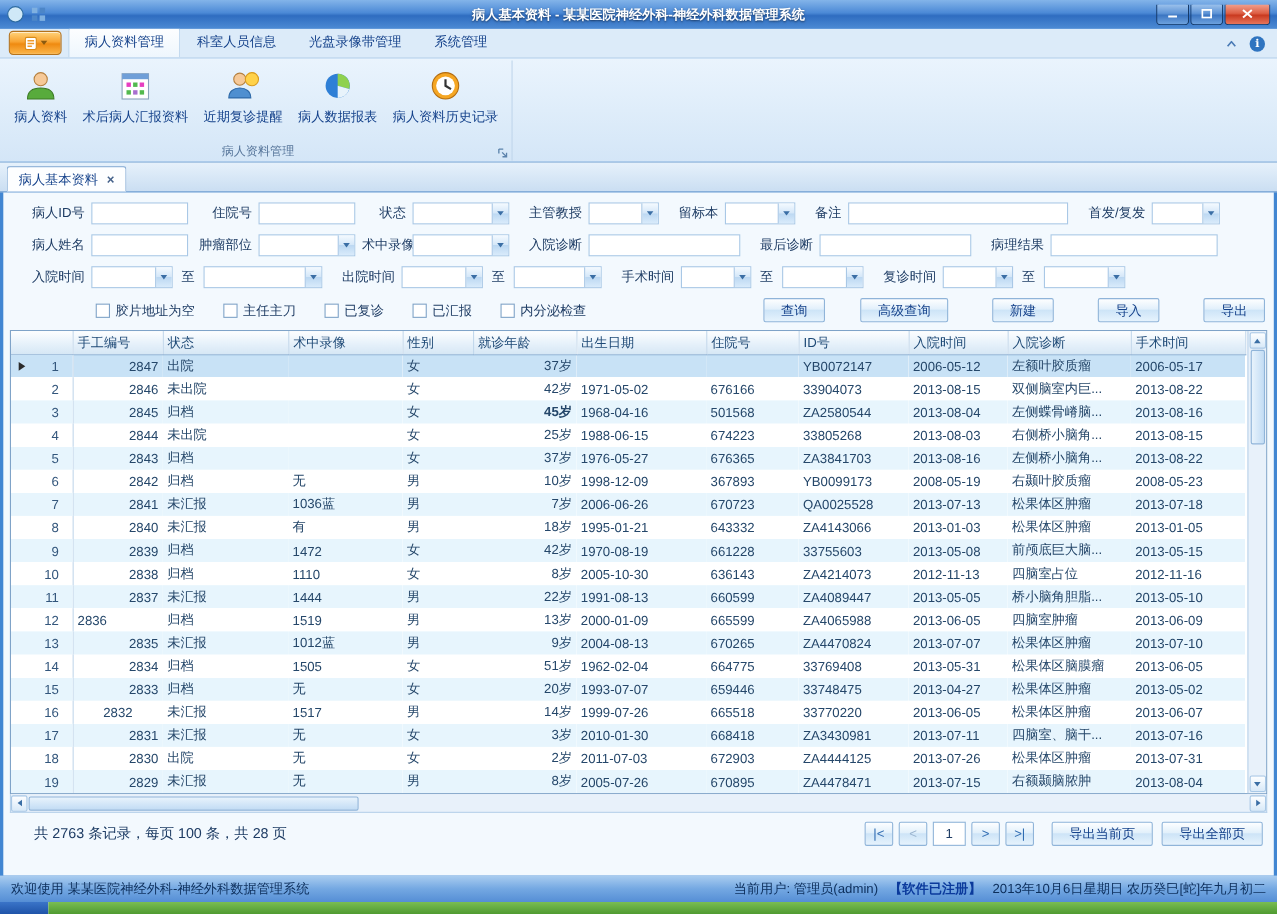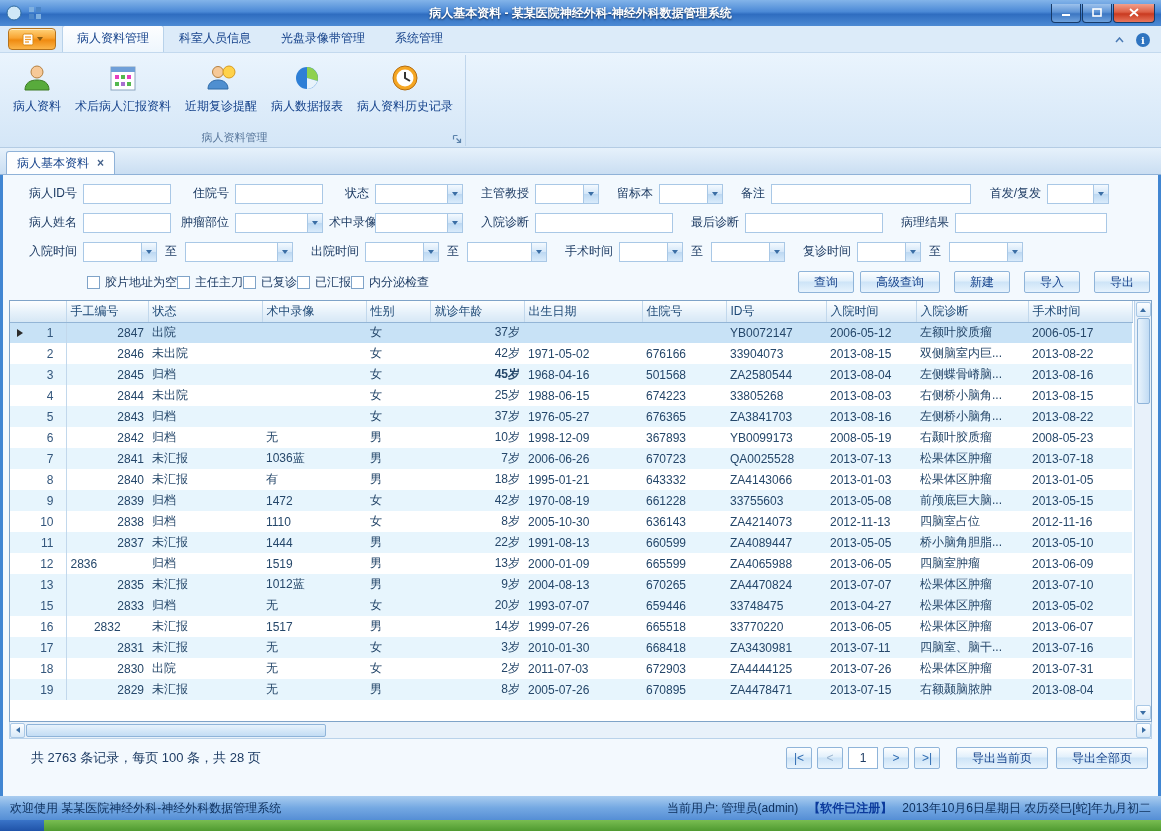--- a/index.html
+++ b/index.html
@@ -58,21 +58,21 @@
 .f-input{height:20px;border:1px solid #a9c8e6;background:#fff;padding:0 3px;font:inherit;color:#1e3c64}
 .combo{height:20px;border:1px solid #a9c8e6;background:#fff;display:inline-flex;align-items:stretch}
 .combo-val{flex:1}
 .cbtn{width:15px;display:flex;align-items:center;justify-content:center;border-left:1px solid #a9c8e6;
  background:linear-gradient(180deg,#f4faff,#d3e6f8 50%,#bcd8f2 51%,#d9ebfb)}
 .tri-down{width:0;height:0;border-left:3.5px solid transparent;border-right:3.5px solid transparent;border-top:4.5px solid #3a6ea5}
 .tri-up{width:0;height:0;border-left:3.5px solid transparent;border-right:3.5px solid transparent;border-bottom:4.5px solid #3a6ea5}
 .tri-left{width:0;height:0;border-top:3.5px solid transparent;border-bottom:3.5px solid transparent;border-right:4.5px solid #3a6ea5}
 .tri-right{width:0;height:0;border-top:3.5px solid transparent;border-bottom:3.5px solid transparent;border-left:4.5px solid #3a6ea5}
 
-.check-row{display:flex;align-items:center;height:32px;padding-left:78px;}
+.check-row{display:flex;align-items:center;height:32px;padding-left:78px;gap:26px}
 .chk{display:inline-flex;align-items:center;gap:5px;color:#1e3c64}
 .chk .box{width:13px;height:13px;border:1px solid #7fa3c8;background:#fff}
 .check-row .spacer{flex:1}
 .btn{height:22px;padding:0 15px;border:1px solid #8fb4d9;border-radius:2px;color:#15428b;font:inherit;cursor:default;white-space:nowrap;
  background:linear-gradient(180deg,#fdfeff,#e2f0fb 45%,#cde4f7 50%,#e6f3fd)}
 .check-row .btn{margin-left:0}
 .bgap{margin-left:14px !important}
 
 
 .grid-area{display:flex;margin-top:2px;border:1px solid #7fa3c8;background:#fff;height:422px}
@@ -620,20 +620,34 @@
                 <td>1012蓝</td>
                 <td>男</td>
                 <td style="text-align: right;">9岁</td>
                 <td>2004-08-13</td>
                 <td>670265</td>
                 <td>ZA4470824</td>
                 <td>2013-07-07</td>
                 <td>松果体区肿瘤</td>
                 <td>2013-07-10</td>
               </tr>
+              <tr class="">
+                <td class="ind">14</td>
+                <td style="text-align: right;">2834</td>
+                <td>归档</td>
+                <td>1505</td>
+                <td>女</td>
+                <td style="text-align: right;">51岁</td>
+                <td>1962-02-04</td>
+                <td>664775</td>
+                <td>33769408</td>
+                <td>2013-05-31</td>
+                <td>松果体区脑膜瘤</td>
+                <td>2013-06-05</td>
+              </tr>
               <tr class="alt">
                 <td class="ind">15</td>
                 <td style="text-align: right;">2833</td>
                 <td>归档</td>
                 <td>无</td>
                 <td>女</td>
                 <td style="text-align: right;">20岁</td>
                 <td>1993-07-07</td>
                 <td>659446</td>
                 <td>33748475</td>

